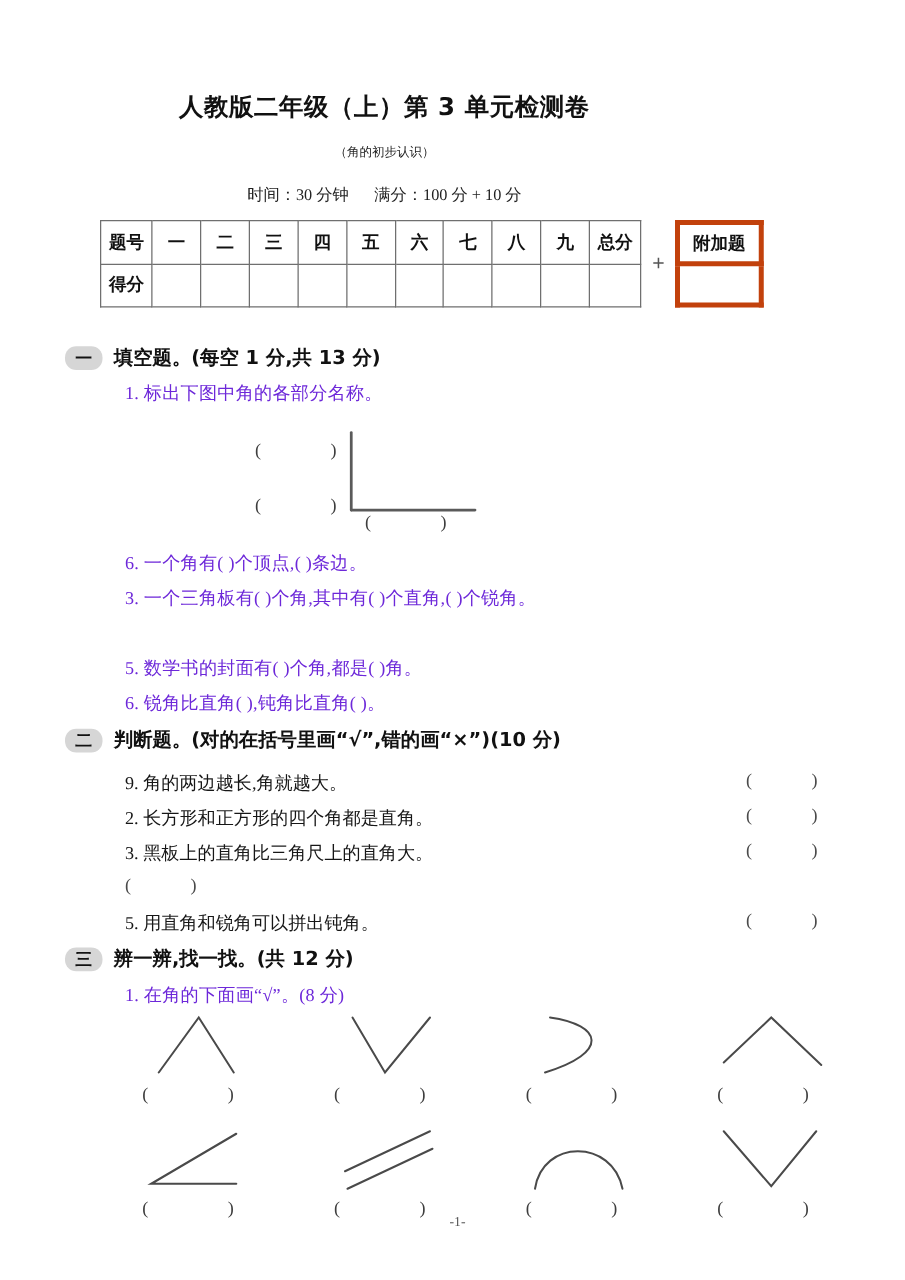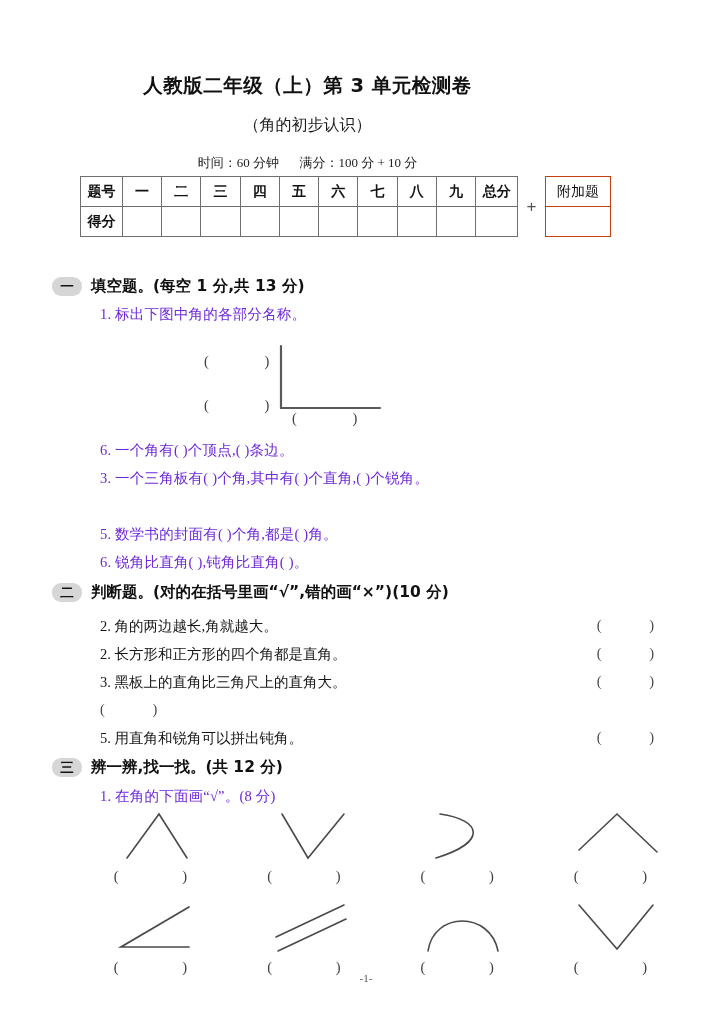--- a/index.html
+++ b/index.html
@@ -28,21 +28,21 @@
     font-family: "DejaVu Sans", "Liberation Sans", sans-serif;
     font-weight: bold;
     font-size: 19.5px;
     letter-spacing: 0.5px;
     margin-top: 72px;
     color: #111;
   }
   .subtitle {
     text-align: center;
     font-family: Liberation Sans, sans-serif;
-    font-size: 16px;
+    font-size: 10px;
     margin-top: 16px;
     color: #1b1b1b;
   }
   .meta {
     text-align: center;
     font-size: 13px;
     margin-top: 18px;
     color: #222;
     font-family: "Liberation Serif", serif;
   }
@@ -82,28 +82,28 @@
     justify-content: center;
     font-size: 17px;
     color: #555;
     font-family: "Liberation Sans", sans-serif;
   }
   table.extra {
     border-collapse: collapse;
     table-layout: fixed;
   }
   table.extra td {
-    border: 1px solid #c2410c;
+    border: 4px solid #c2410c;
     width: 72px;
     height: 29px;
     text-align: center;
     vertical-align: middle;
     font-family: "DejaVu Sans", "Liberation Sans", sans-serif;
     font-size: 14px;
-    font-weight: normal;
+    font-weight: bold;
     color: #111;
     padding: 0;
   }
 
   
   .section-head {
     position: absolute;
     display: flex;
     align-items: center;
     font-family: "DejaVu Sans", "Liberation Sans", sans-serif;
@@ -198,21 +198,21 @@
   }
 </style>
 </head>
 <body>
 
 <div class="page">
 
   <div class="title">人教版二年级（上）第 3 单元检测卷</div>
   <div class="subtitle">（角的初步认识）</div>
   <div class="meta">
-    <span>时间：60 分钟</span>
+    <span>时间：30 分钟</span>
     <span class="sp"></span>
     <span>满分：100 分 + 10 分</span>
   </div>
 
   <div class="score-wrap">
     <table class="score">
       <tbody>
           <tr>
         <td class="head-label">题号</td>
         <td class="num">一</td>
@@ -275,21 +275,21 @@
   <div class="q" style="left:96px; top:469px;">3. 一个三角板有(          )个角,其中有(          )个直角,(          )个锐角。</div>
   <div class="q" style="left:96px; top:525px;">5. 数学书的封面有(          )个角,都是(          )角。</div>
   <div class="q" style="left:96px; top:553px;">6. 锐角比直角(          ),钝角比直角(          )。</div>
 
   <div class="section-head" style="left:48px; top:582px;">
     <span class="badge">二</span>
     <span>判断题。(对的在括号里画“√”,错的画“×”)(10 分)</span>
   </div>
 
   <div class="tf-row" style="top:617px;">
-    <span>2. 角的两边越长,角就越大。</span>
+    <span>9. 角的两边越长,角就越大。</span>
     <span class="tf-paren">(        )</span>
   </div>
   <div class="tf-row" style="top:645px;">
     <span>2. 长方形和正方形的四个角都是直角。</span>
     <span class="tf-paren">(        )</span>
   </div>
   <div class="tf-row" style="top:673px;">
     <span>3. 黑板上的直角比三角尺上的直角大。</span>
     <span class="tf-paren">(        )</span>
   </div>

